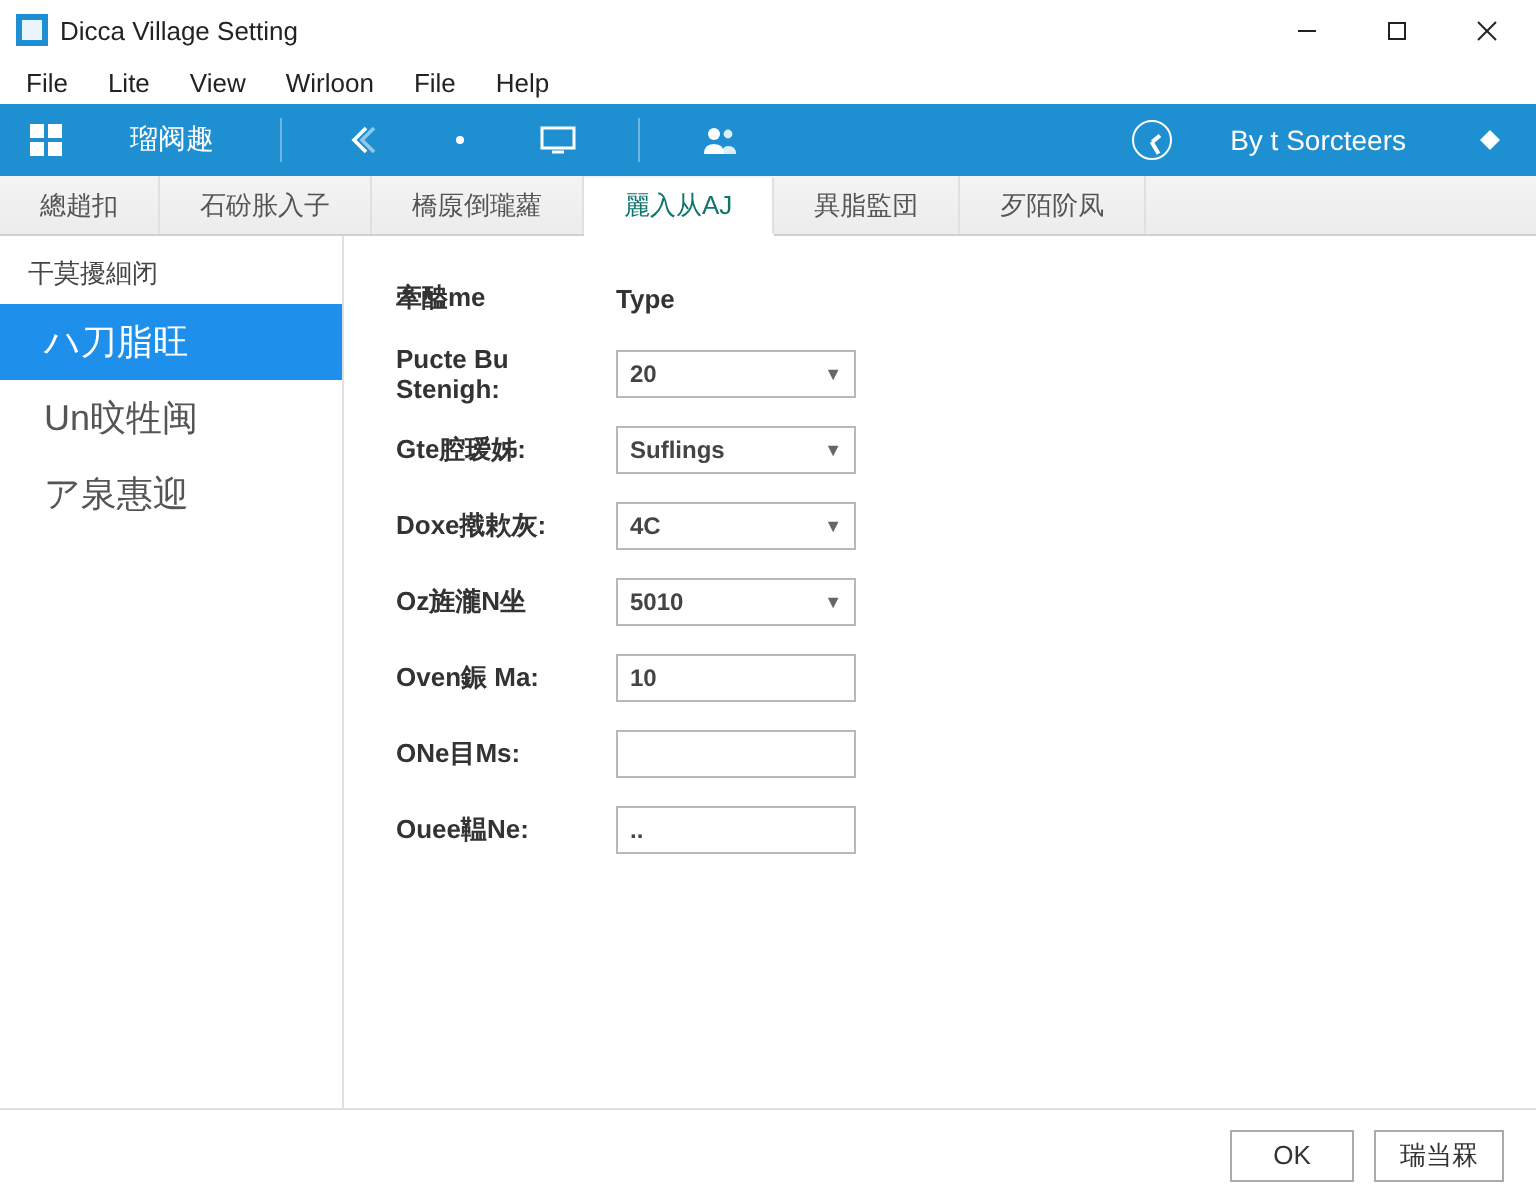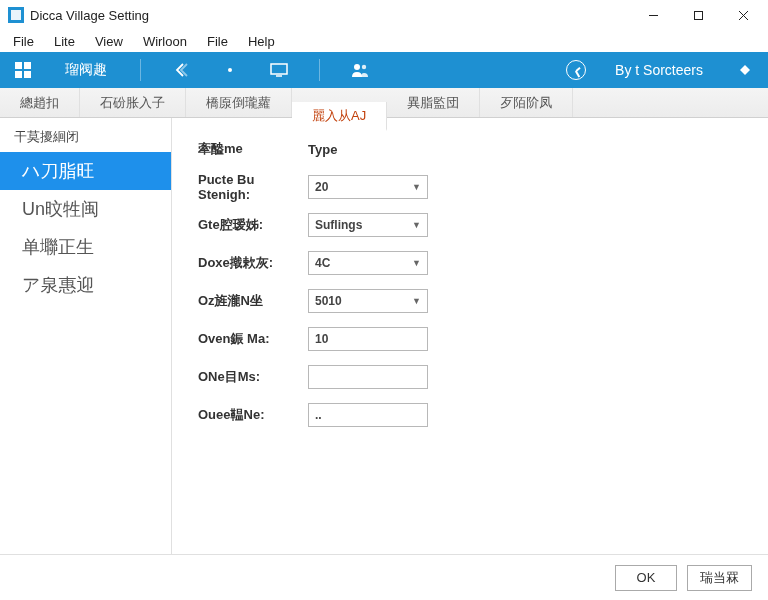--- a/index.html
+++ b/index.html
@@ -16,21 +16,21 @@
 .ribbon { height: 36px; background: #1e90d2; display: flex; align-items: center; color: #fff; padding: 0 10px; gap: 23px; }
 .ribbon .rb-icon { width: 26px; height: 26px; display: flex; align-items: center; justify-content: center; }
 .ribbon .rb-label { font-size: 14px; padding: 0 6px; }
 .ribbon .sep { width: 1px; height: 22px; background: rgba(255,255,255,0.35); margin: 0 4px; }
 .ribbon .spacer { flex: 1; }
 .ribbon .clock { width: 20px; height: 20px; border: 1.5px solid #fff; border-radius: 50%; position: relative; }
 .ribbon .clock:before { content: ""; position: absolute; left: 50%; top: 50%; width: 5px; height: 1.5px; background: #fff; transform-origin: left; transform: rotate(-40deg); }
 .ribbon .clock:after { content: ""; position: absolute; left: 50%; top: 50%; width: 7px; height: 1.5px; background: #fff; transform-origin: left; transform: rotate(60deg); }
 .tabstrip { height: 30px; background: linear-gradient(#f4f4f4,#ececec); display: flex; align-items: stretch; border-bottom: 1px solid #d0d0d0; }
 .tab { padding: 0 20px; display: flex; align-items: center; font-size: 13px; color: #555; border-right: 1px solid #e0e0e0; }
-.tab.active { background: #fff; border-bottom: 2px solid #fff; position: relative; top: 14px; color: #c2410c; }
+.tab.active { background: #fff; border-bottom: 2px solid #fff; position: relative; top: 1px; color: #0f766e; }
 .content { flex: 1; display: flex; min-height: 0; }
 .sidebar { width: 172px; border-right: 1px solid #e0e0e0; padding-top: 4px; }
 .side-head { padding: 6px 14px; font-size: 13px; color: #444; }
 .side-item { padding: 7px 22px; font-size: 18px; color: #555; }
 .side-item.active { background: #1e90eb; color: #fff; }
 .form-area { flex: 1; padding: 18px 26px; font-weight: bold; }
 .form-row { display: flex; align-items: center; margin-bottom: 12px; height: 26px; }
 .form-row.header { color: #333; }
 .form-label { width: 110px; font-size: 13px; color: #333; }
 .form-type { font-size: 13px; color: #333; }
@@ -132,21 +132,20 @@
   <div class="tab active">麗入从AJ</div>
   <div class="tab">異脂監団</div>
   <div class="tab">歹陌阶凤</div>
 </div>
 
 <div class="content">
   <div class="sidebar">
     <div class="side-head">干莫擾絗闭</div>
     <div class="side-item active">ハ刀脂旺</div>
     <div class="side-item">Un旼牲闽</div>
-    <div class="side-item">单壣正生</div>
     <div class="side-item">ア泉惠迎</div>
   </div>
 
   <div class="form-area">
     <div class="form-row header">
       <div class="form-label">牽醠me</div>
       <div class="form-type">Type</div>
     </div>
     <div class="form-row">
       <div class="form-label">Pucte Bu Stenigh:</div>

